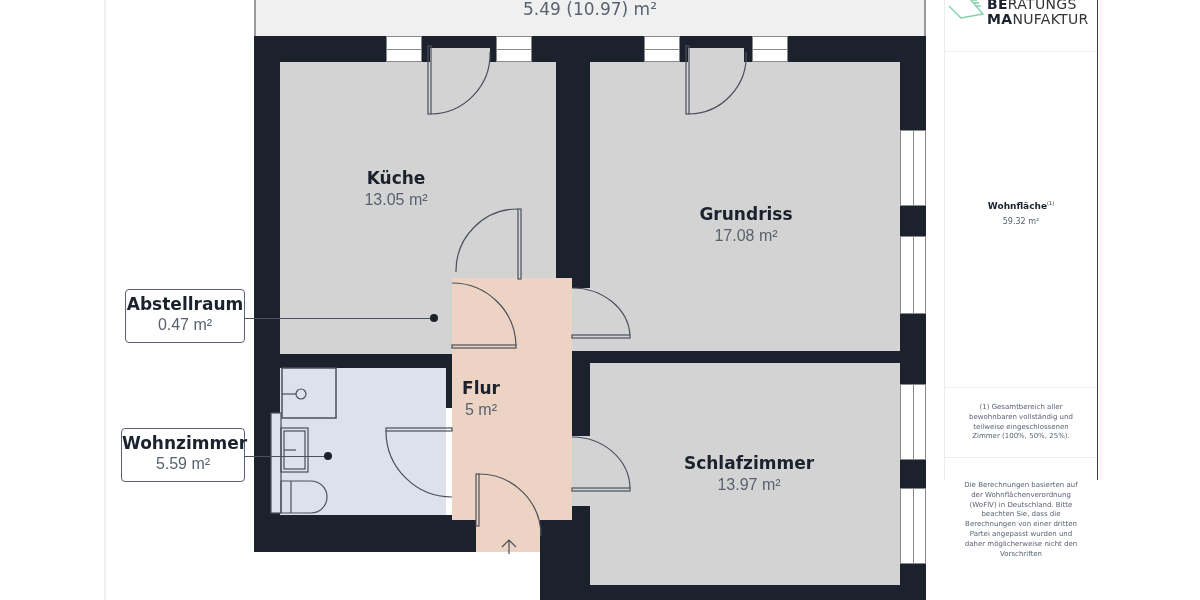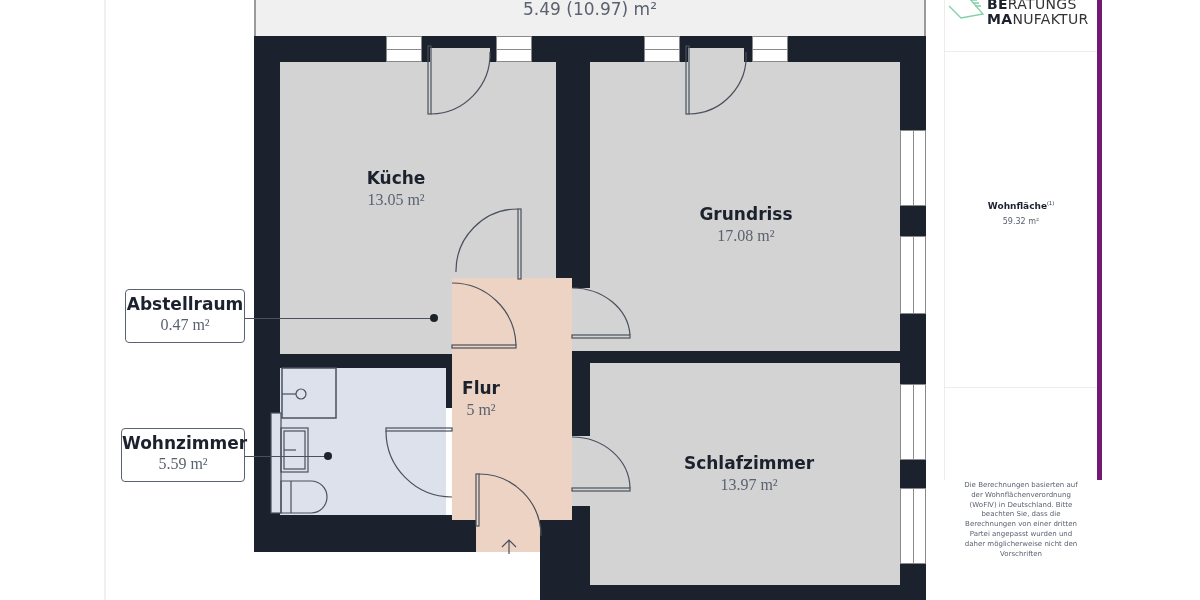--- a/index.html
+++ b/index.html
@@ -10,28 +10,28 @@
   .room{position:absolute;background:#d3d3d3;}
   .flur{position:absolute;background:#ecd3c3;}
   .bath{position:absolute;background:#dde1ec;}
   .balcony{position:absolute;left:254px;top:0;width:668px;height:36px;background:#f0f0f0;border-left:2px solid #9a9a9a;border-right:2px solid #9a9a9a;}
   .win-h{position:absolute;background:#fff;border:1px solid #8a8a8a;box-sizing:border-box;}
   .win-h::after{content:"";position:absolute;left:0;right:0;top:50%;border-top:1px solid #8a8a8a;}
   .win-v{position:absolute;background:#fff;border:1px solid #8a8a8a;box-sizing:border-box;}
   .win-v::after{content:"";position:absolute;top:0;bottom:0;left:50%;border-left:1px solid #8a8a8a;}
   .rlabel{position:absolute;text-align:center;transform:translateX(-50%);white-space:nowrap;}
   .rname{font-weight:bold;font-size:17px;color:#1b222d;font-family:"DejaVu Sans",sans-serif;}
-  .rarea{font-size:16px;color:#5a6270;margin-top:3px;font-family:Liberation Serif, serif;}
+  .rarea{font-size:16px;color:#5a6270;margin-top:3px;font-family:Liberation Sans, sans-serif;}
   .callout{position:absolute;background:#fff;border:1px solid #5a6270;border-radius:4px;text-align:center;box-sizing:border-box;padding-top:4px;}
   .callout .rname{font-size:17px;}
   .callout .rarea{font-size:16px;margin-top:2px;}
   .leader{position:absolute;height:1px;background:#4a505c;}
   .dot{position:absolute;width:8px;height:8px;border-radius:50%;background:#1b222d;}
   svg.overlay{position:absolute;left:0;top:0;}
-  .sidebar{position:absolute;left:944px;top:0;width:152px;height:480px;border-left:1px solid #ececec;border-right:5px solid #701a75;background:#fff;}
+  .sidebar{position:absolute;left:944px;top:0;width:152px;height:480px;border-left:1px solid #ececec;border-right:1px solid #701a75;background:#fff;}
   .sb-sec{position:absolute;left:0;width:152px;border-bottom:1px solid #ececec;text-align:center;box-sizing:border-box;}
   .logo-text{font-family:"DejaVu Sans",sans-serif;font-size:14px;color:#333;letter-spacing:0.3px;line-height:15px;text-align:left;}
   .logo-text b{color:#1b222d;}
   .wf-title{font-weight:bold;font-size:9px;color:#1b222d;font-family:"DejaVu Sans",sans-serif;}
   .wf-title sup{font-size:5px;font-weight:normal;}
   .wf-val{font-size:8px;color:#5a6270;margin-top:6px;font-family:"DejaVu Sans",sans-serif;}
   .note{font-size:7px;color:#5a6270;line-height:9.8px;padding:0 14px;font-family:"DejaVu Sans",sans-serif;}
 </style>
 </head>
 <body>
@@ -164,16 +164,19 @@
     </svg>
     <div class="logo-text abs" style="left:42px;top:-3px;">
       <div><b>BE</b><span>RATUNGS</span></div>
       <div><b>MA</b><span>NUFAKTUR</span></div>
     </div>
   </div>
   <div class="sb-sec" style="top:52px;height:336px;padding-top:148px;">
     <div class="wf-title"><span>Wohnfläche</span><sup>(1)</sup></div>
     <div class="wf-val">59.32 m²</div>
   </div>
+  <div class="sb-sec" style="top:388px;height:70px;padding-top:15px;">
+    <div class="note">(1) Gesamtbereich aller bewohnbaren vollständig und teilweise eingeschlossenen Zimmer (100%, 50%, 25%).</div>
+  </div>
   <div class="sb-sec" style="top:458px;height:142px;padding-top:14px;border-bottom:none;">
     <div class="note" style="margin-top:9px;">Die Berechnungen basierten auf der Wohnflächenverordnung (WoFlV) in Deutschland. Bitte beachten Sie, dass die Berechnungen von einer dritten Partei angepasst wurden und daher möglicherweise nicht den Vorschriften</div>
   </div>
 </div>
 
 </body></html>

